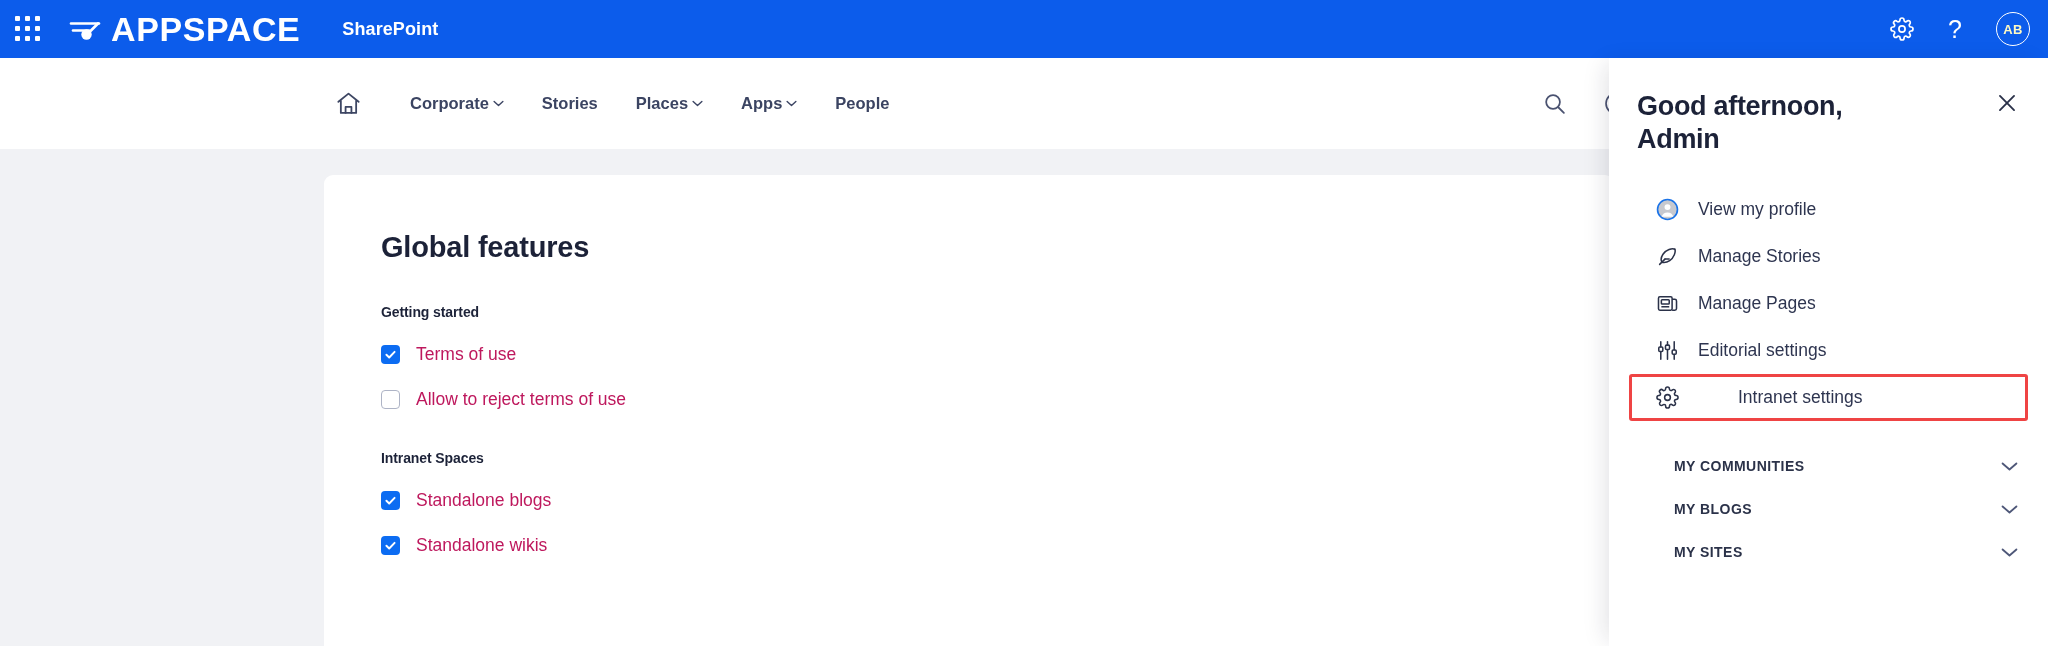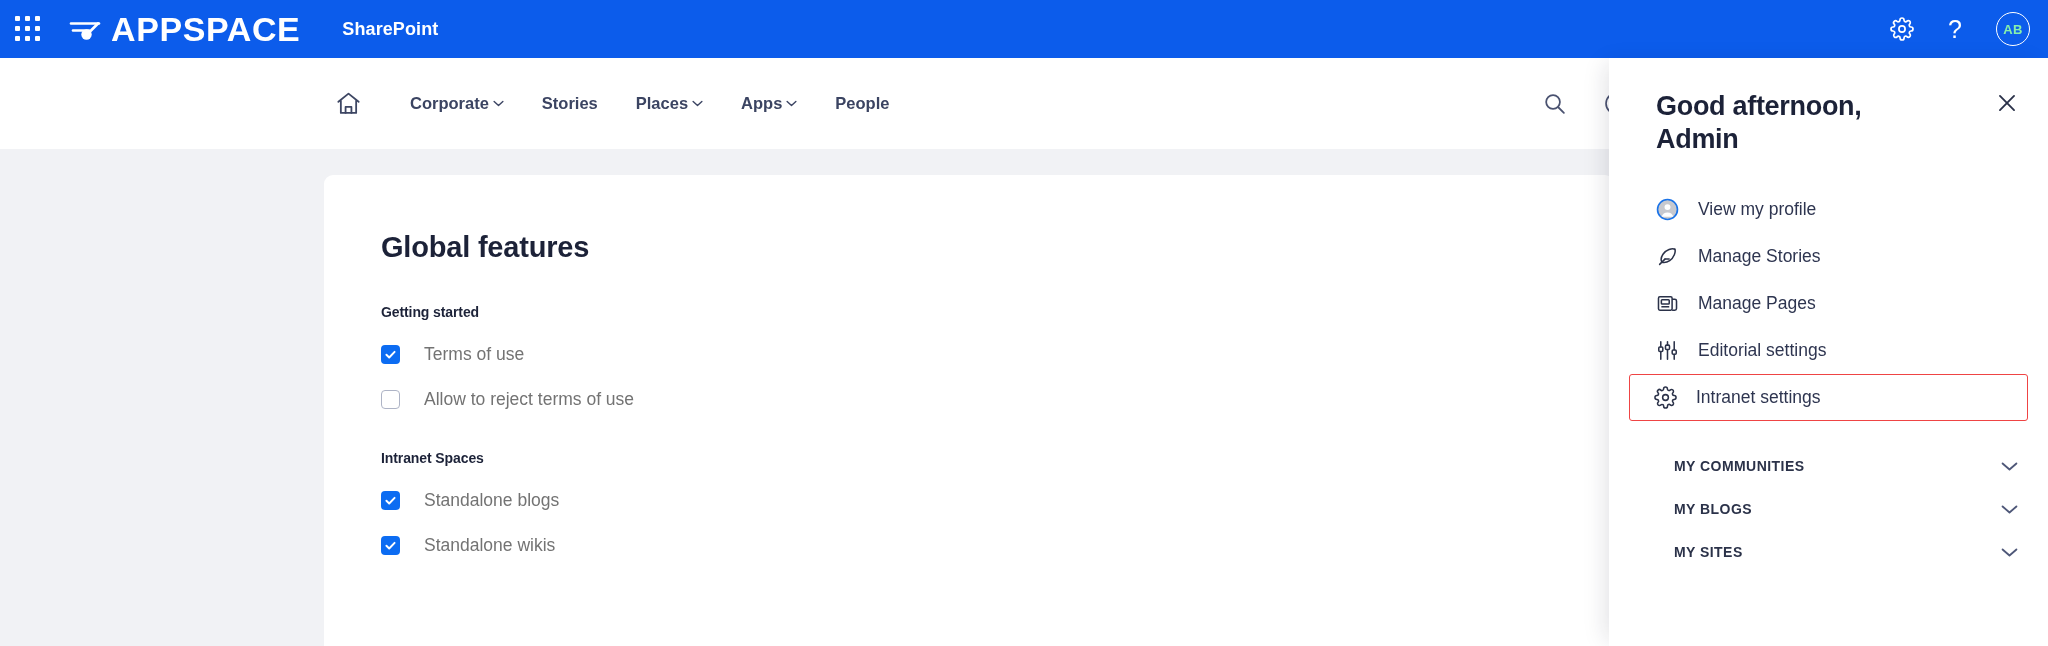--- a/index.html
+++ b/index.html
@@ -33,21 +33,21 @@
     color:#fff; font-size:18px; font-weight:700; margin-left: 42px; letter-spacing:0.1px;
   }
   .topbar-right {
     position:absolute; right:18px; top:0; height:58px;
     display:flex; align-items:center; gap:34px;
   }
   .tb-icon { width:24px; height:24px; color:#fff; cursor:pointer; display:block; }
   .help-icon { color:#fff; font-size:25px; line-height:1; font-weight:400; cursor:pointer; }
   .avatar-chip {
     width:34px; height:34px; border-radius:50%; border:1.6px solid #ffffff;
-    color:#86efac; font-size:13px; font-weight:600; letter-spacing:0.4px;
+    color:#fef9c3; font-size:13px; font-weight:600; letter-spacing:0.4px;
     display:flex; align-items:center; justify-content:center; cursor:pointer;
   }
 
   
   .navbar {
     position:absolute; left:0; top:58px; width:2048px; height:91px;
     background:#ffffff;
     display:flex; align-items:center;
   }
   .nav-home { margin-left: 335px; cursor:pointer; color:#3d4663; display:flex; }
@@ -78,44 +78,44 @@
   .sec-gap1 { margin-top: 40px; }
   .sec-gap2 { margin-top: 40px; }
   .check-row { display:flex; align-items:center; margin-top: 24px; cursor:pointer; }
   .cbox {
     width:19px; height:19px; border-radius:4px; flex:none;
     display:flex; align-items:center; justify-content:center;
   }
   .cbox.on { background:#0c6cf2; }
   .cbox.off { background:#fff; border:1.8px solid #aeb4c6; }
   .cbox svg { display:block; }
-  .check-label { font-size:17.5px; color:#737373; margin-left:24px; }
+  .check-label { font-size:17.5px; color:#be185d; margin-left:16px; }
 
   
   .panel {
     position:absolute; right:0; top:58px; width:439px; height:588px;
     background:#ffffff;
     box-shadow: -9px 0 22px -6px rgba(20,26,48,0.13);
     overflow:hidden;
   }
-  .panel-head { position:relative; padding: 32px 40px 0 47px; }
+  .panel-head { position:relative; padding: 32px 40px 0 28px; }
   .greeting {
     font-size:27px; font-weight:800; color:#1c2238; line-height:1.22; letter-spacing:-0.3px;
     max-width: 260px;
   }
   .panel-close {
     position:absolute; right:28px; top:32px; width:26px; height:26px;
     color:#2a3149; cursor:pointer;
   }
   .panel-menu { margin-top: 30px; padding: 0 20px 0 20px; }
   .menu-item {
     display:flex; align-items:center; height:47px; padding-left: 27px;
     cursor:pointer; border-radius:3px;
   }
-  .menu-item.highlight { border:1px solid #ef4444; padding-left:24px; }
+  .menu-item.highlight { border:3px solid #ef4444; padding-left:24px;gap:40px; }
   .mi-icon { width:23px; height:23px; flex:none; color:#2b3249; display:flex; align-items:center; justify-content:center; }
   .mi-label { font-size:17.5px; color:#2e3550; margin-left:19px; }
 
   .panel-sections { margin-top: 24px; padding: 0 30px 0 47px; }
   .sec-row {
     display:flex; align-items:center; justify-content:space-between;
     height:43px; cursor:pointer;
   }
   .sec-label {
     font-size:14px; font-weight:800; color:#2b3249; letter-spacing:0.45px;padding-left:18px;

